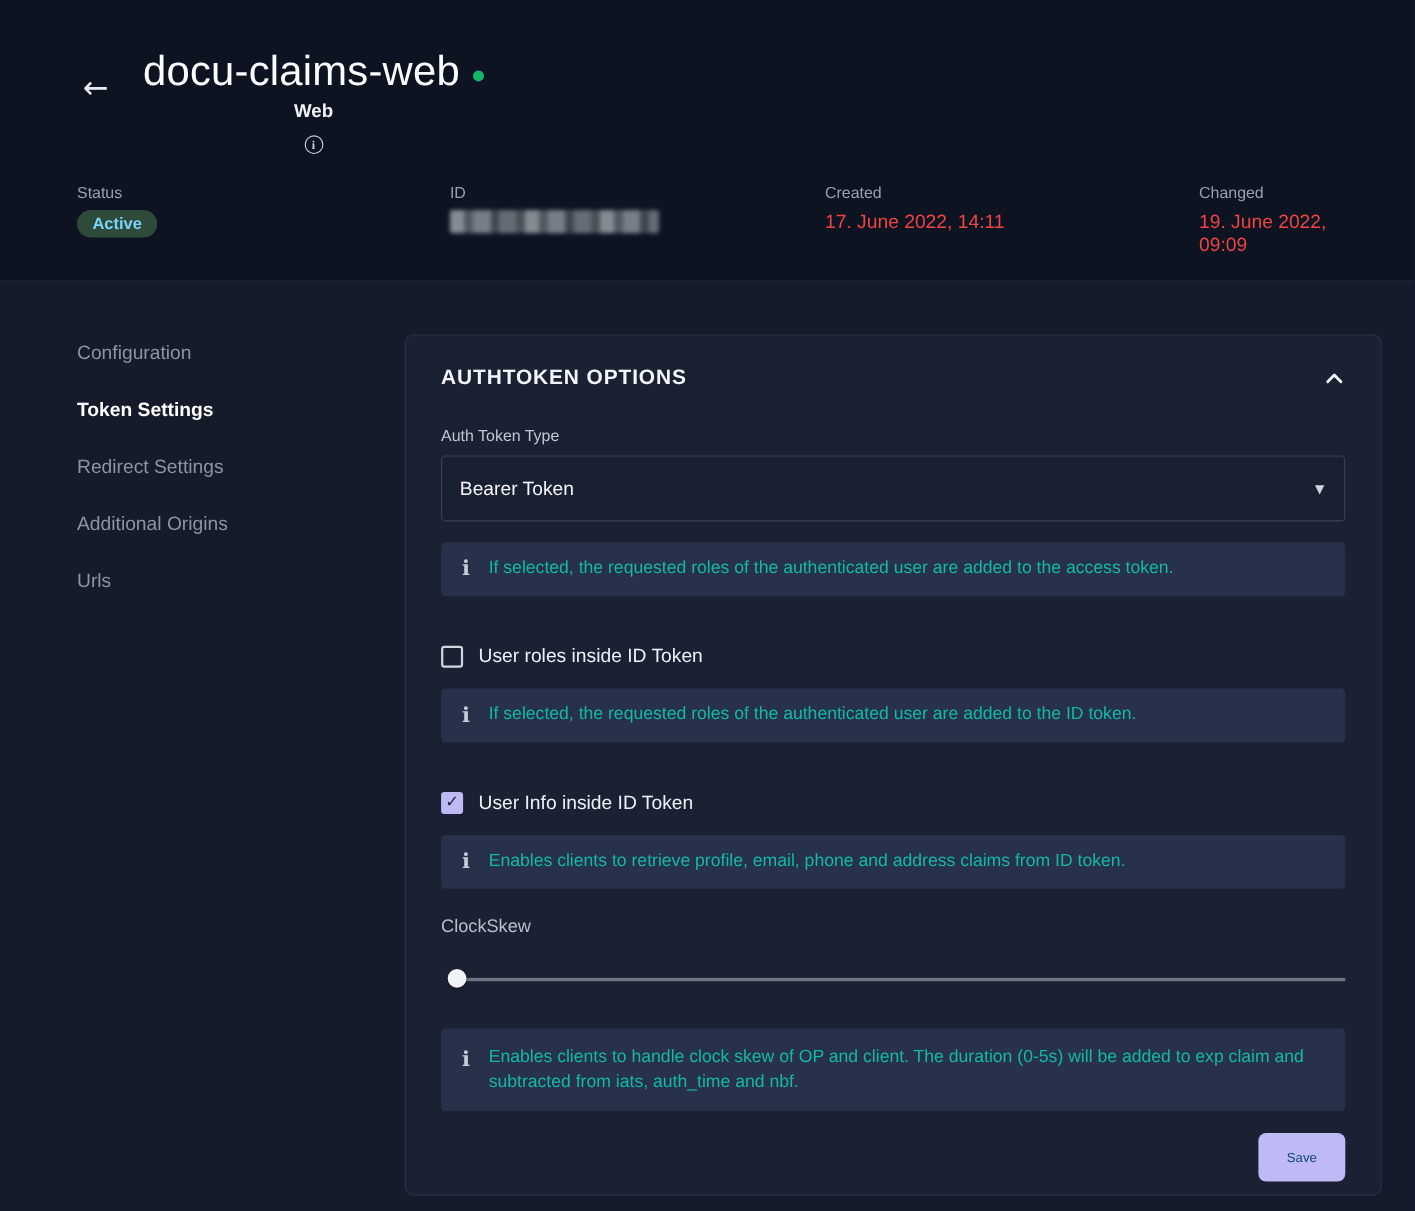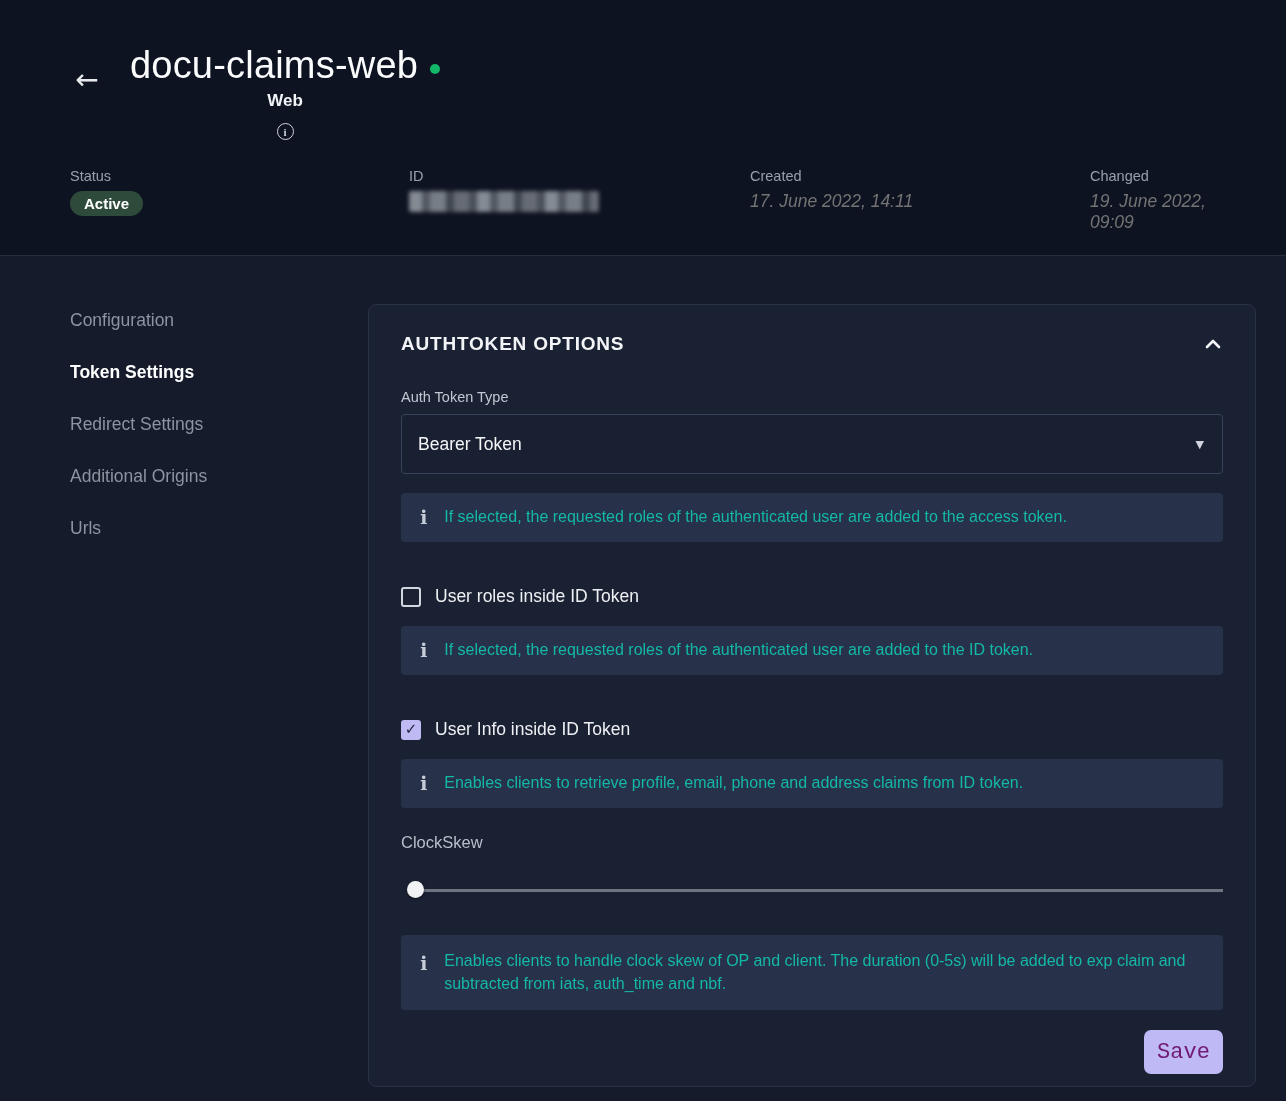--- a/index.html
+++ b/index.html
@@ -46,24 +46,24 @@
     display: inline-flex; align-items: center; justify-content: center;
     cursor: pointer; font-family: "Liberation Serif", serif;
   }
   .meta-row {
     display: grid;
     grid-template-columns: 323px 325px 324px auto;
     margin-top: 28px;
     gap: 16px;
   }
   .meta-label { font-size: 14.5px; color: #98a0ad; margin-bottom: 7px; }
-  .meta-value { font-size: 17.5px; color: #737373; font-style: italic; }
+  .meta-value { font-size: 17.5px; color: #ef4444; }
   .badge-active {
     display: inline-block;
-    background: #2e4a3a; color: #ffffff;
+    background: #2e4a3a; color: #7dd3fc;
     font-size: 15px; font-weight: 700;
     padding: 4px 14px; border-radius: 13px;
   }
   .redacted {
     width: 190px; height: 21px; border-radius: 2px;
     background: repeating-linear-gradient(90deg,
       #9aa0a8 0 13px, #5f656d 13px 21px, #8b9199 21px 37px,
       #4a5058 37px 45px, #767c84 45px 60px, #555b63 60px 68px);
     filter: blur(2px);
     opacity: .85;
@@ -151,24 +151,24 @@
     position: absolute; top: 0; width: 17px; height: 17px; border-radius: 50%;
     background: #f1f2f4; box-shadow: 0 1px 3px rgba(0,0,0,.5);
     transform: translateX(-4px);
   }
 
   .info-box.tall { margin-top: 36px; align-items: flex-start; padding-top: 15px; padding-bottom: 15px; }
   .info-box.tall .info-glyph { margin-top: 4px; }
 
   .save-row { display: flex; justify-content: flex-end; margin-top: 20px; }
   .save-btn {
-    background: #bfb9f6; color: #701a75;
+    background: #bfb9f6; color: #0c4a6e;
     border: none; border-radius: 7px;
     width: 79px; height: 44px;
-    font-size: 22px; font-family: Liberation Mono, monospace;
+    font-size: 12px; font-family: Liberation Sans, sans-serif;
     cursor: pointer;
   }
 </style>
 </head>
 <body>
 
 <div class="top-band">
   <div class="title-row">
     <button class="back-btn">←</button>
     <div class="title-block">

